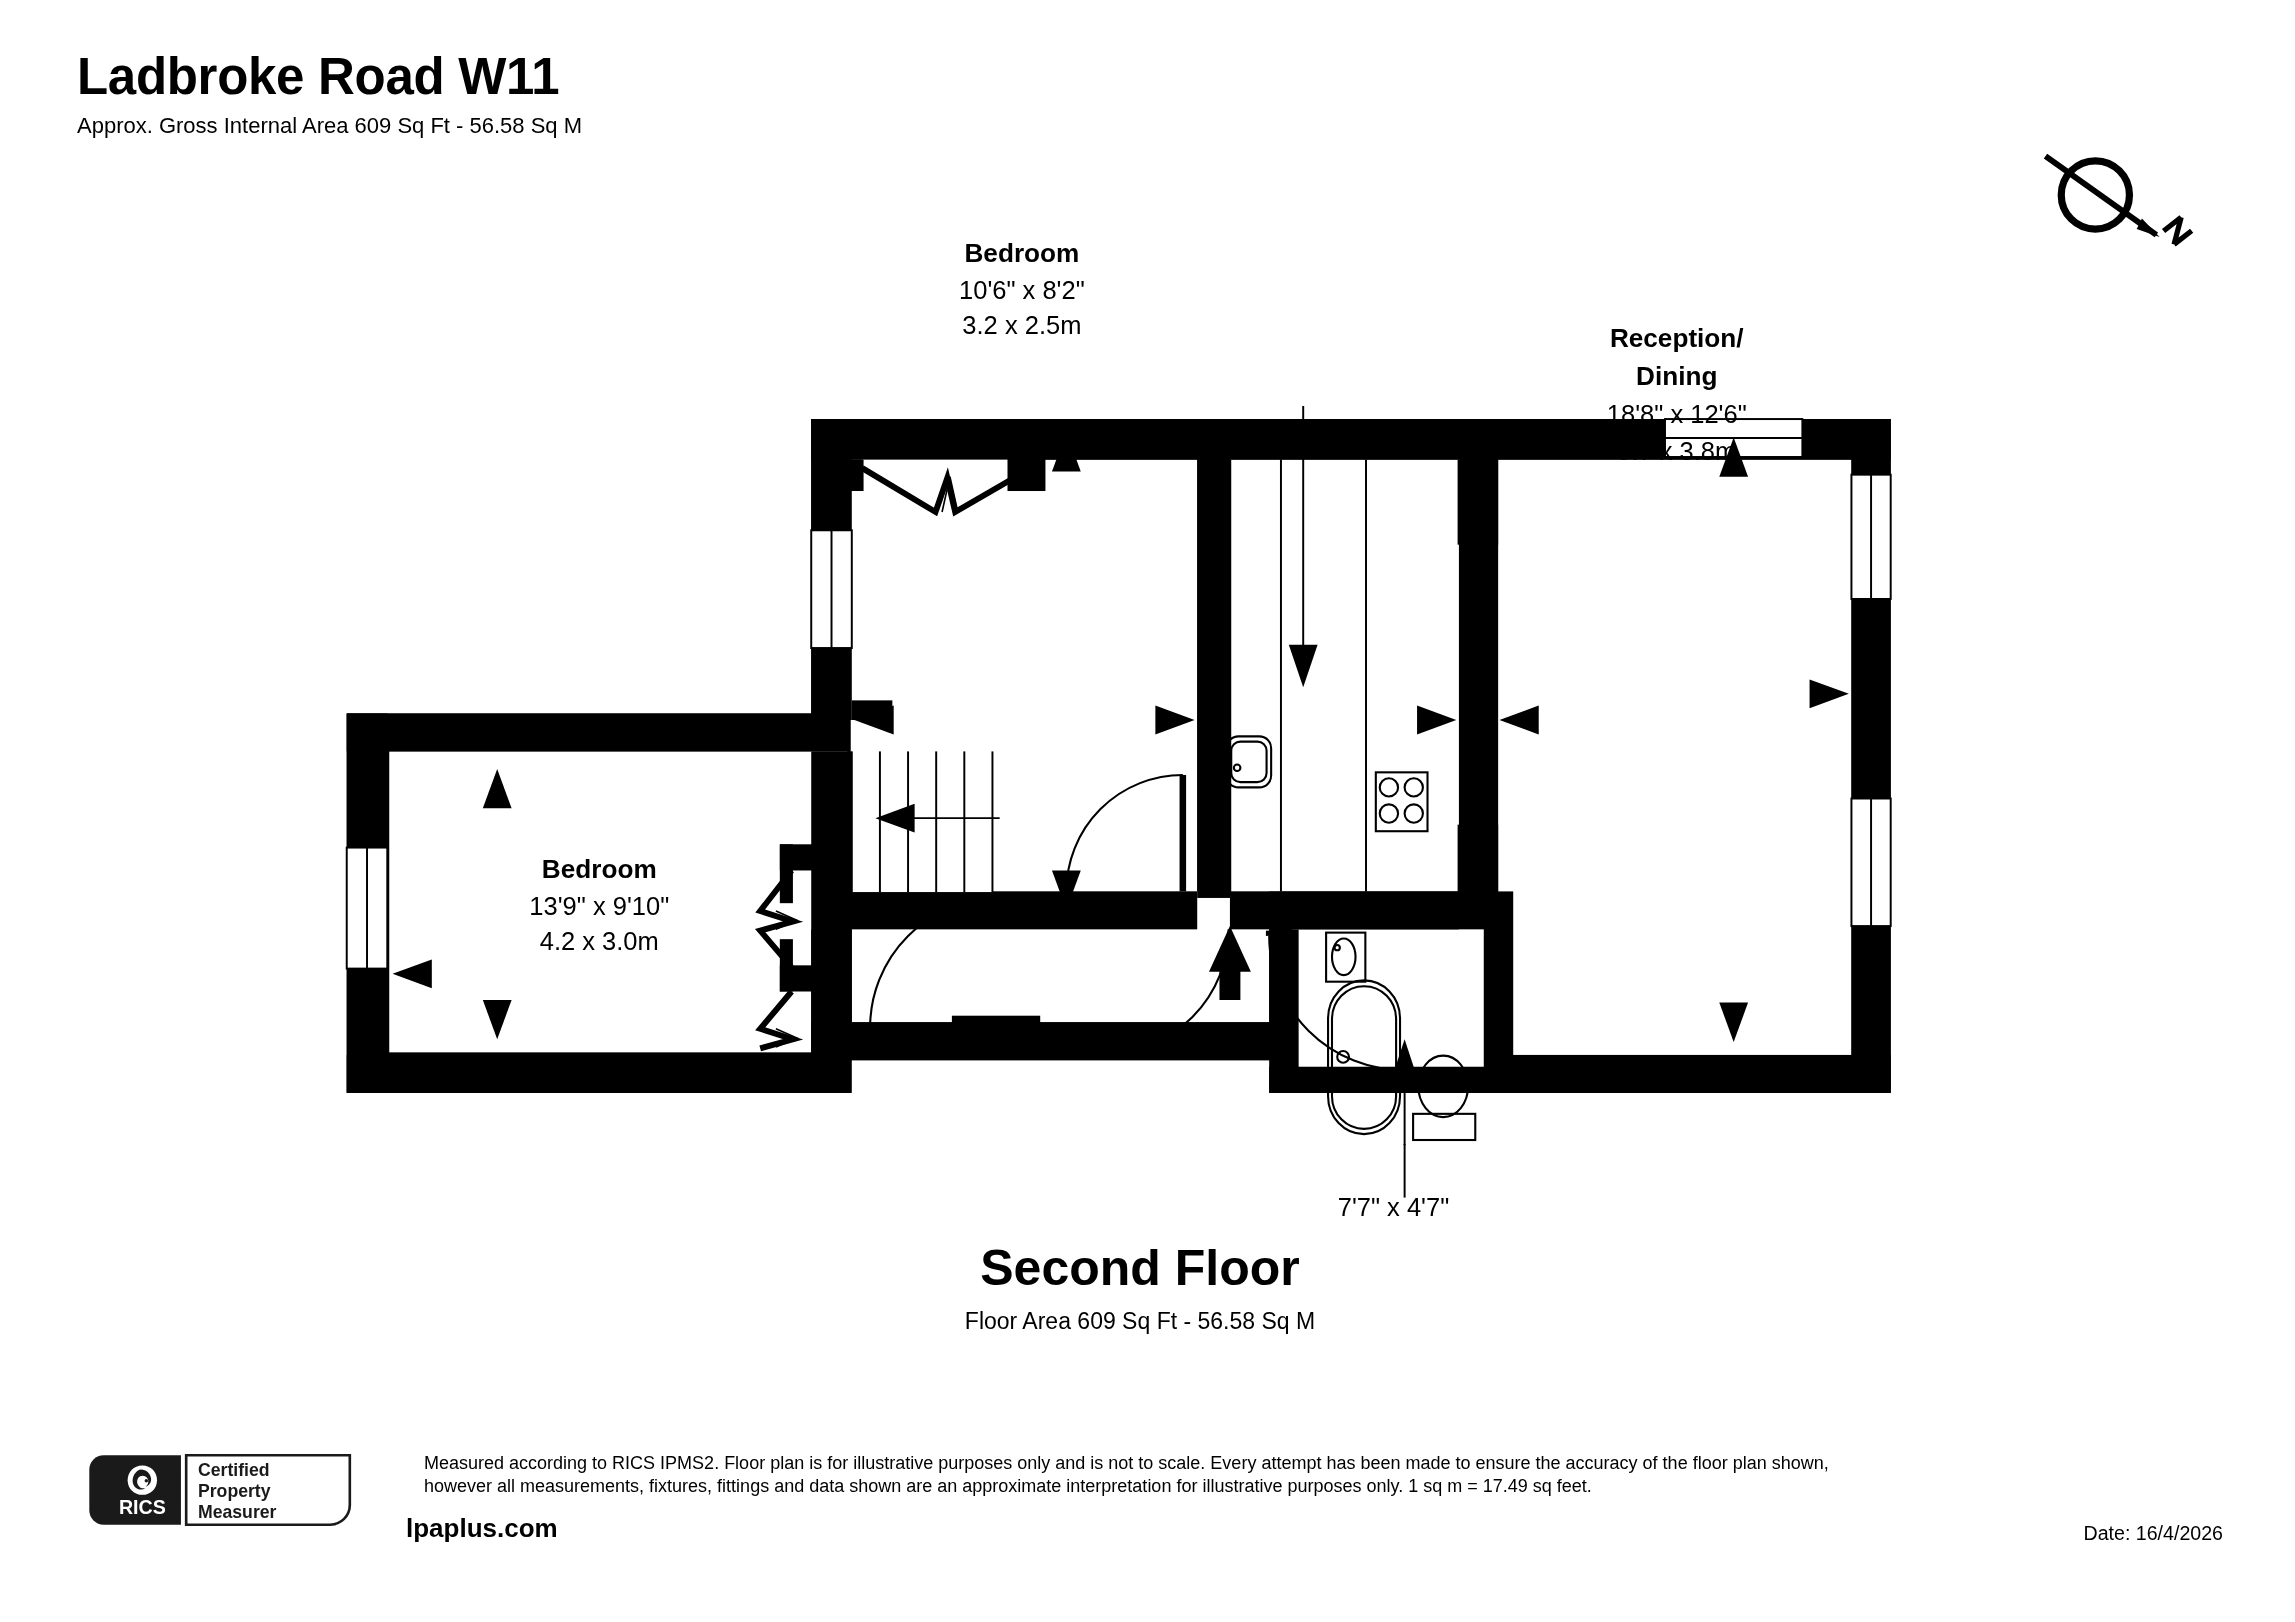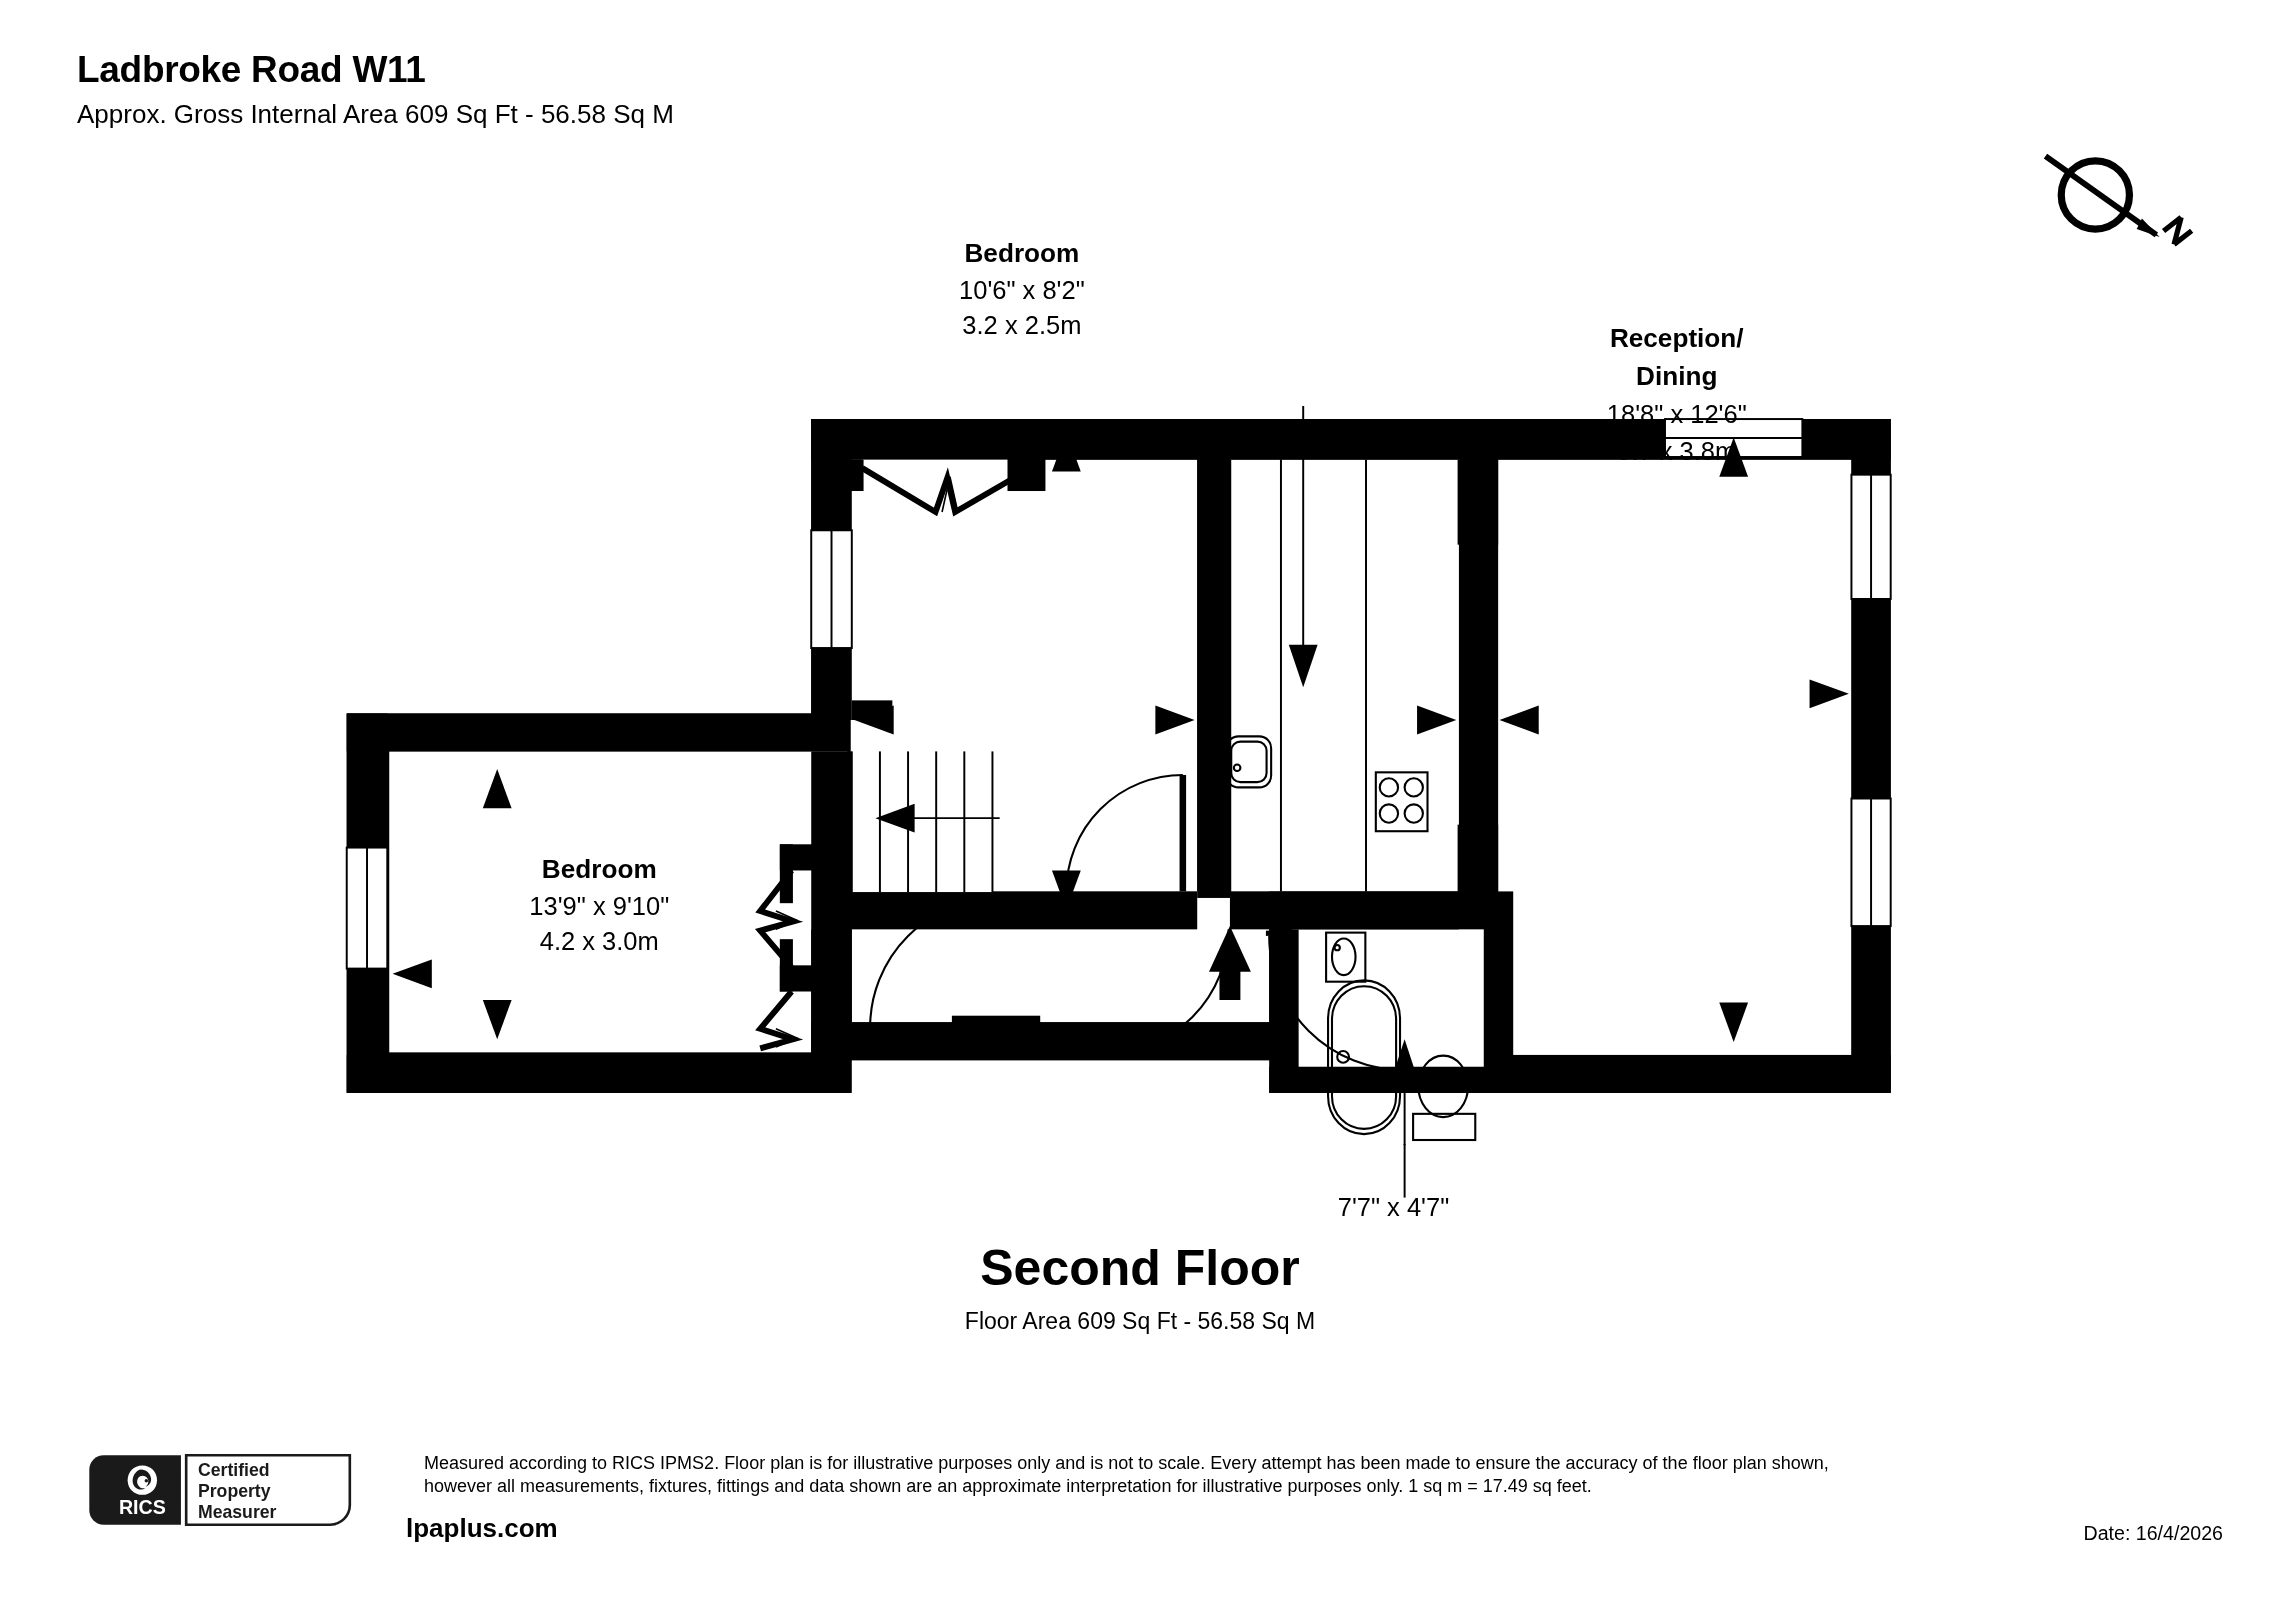--- a/index.html
+++ b/index.html
@@ -8,25 +8,25 @@
     font-family:"Liberation Sans", sans-serif;
     color:#000000;
     position:relative;
     overflow:hidden;
   }
   .page { position:absolute; inset:0; }
 
   
   #header { position:absolute; left:77px; top:51px; }
   #plan-title {
-    font-size:37px; font-weight:bold; letter-spacing:-0.3px;
+    font-size:51px; font-weight:bold; letter-spacing:-0.3px;
     line-height:1.0; white-space:nowrap;
   }
   #plan-subtitle {
-    font-size:26px; font-weight:normal; margin-top:13px;
+    font-size:22px; font-weight:normal; margin-top:13px;
     line-height:1.0; white-space:nowrap;
   }
 
   
   #compass { position:absolute; left:2035px; top:147px; width:164px; height:105px; }
 
   
   #floorplan-svg { position:absolute; left:0px; top:216px; width:2295px; height:1008px; }
 
   .wall { fill:#000000; }

